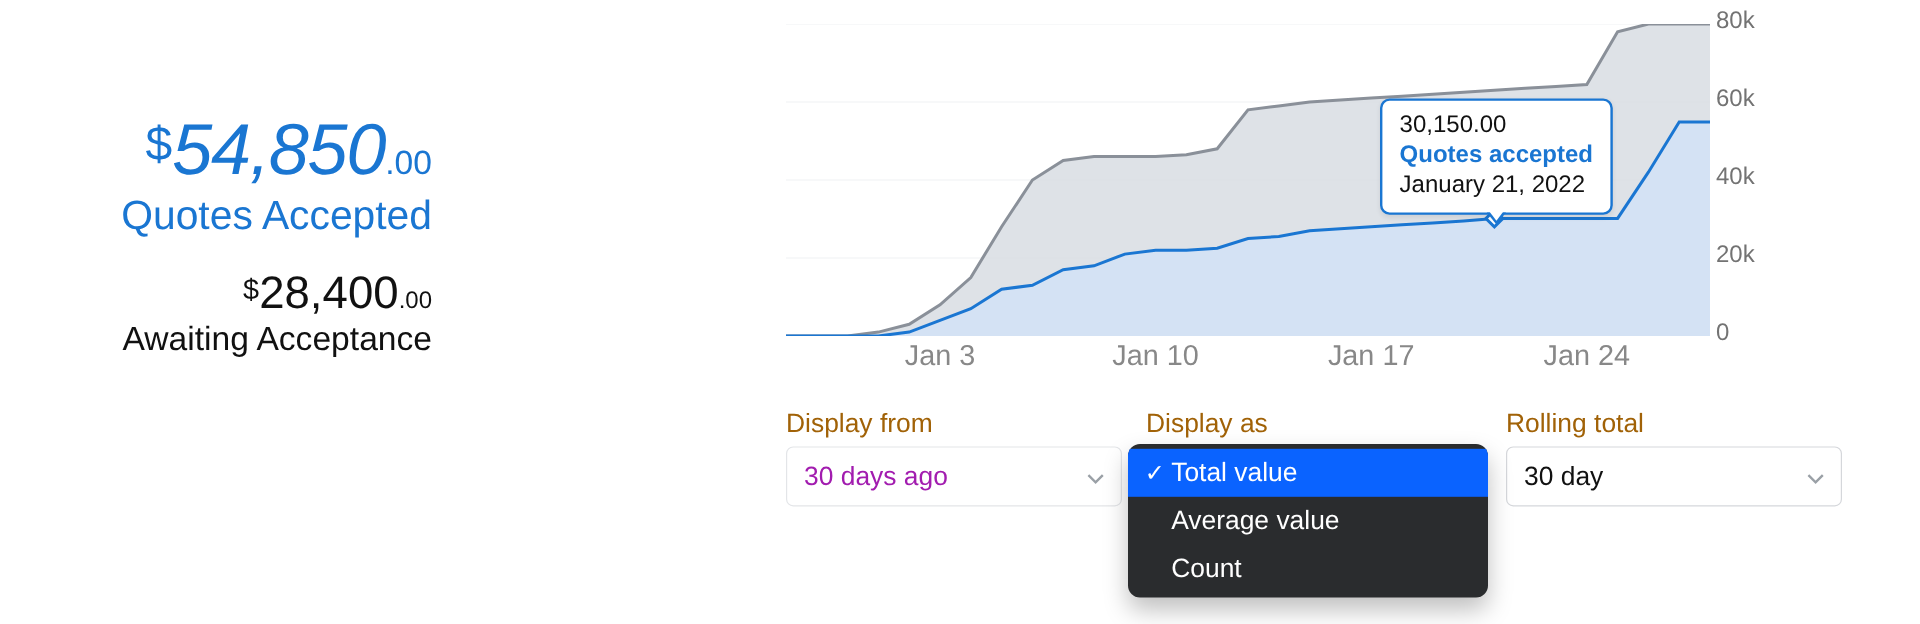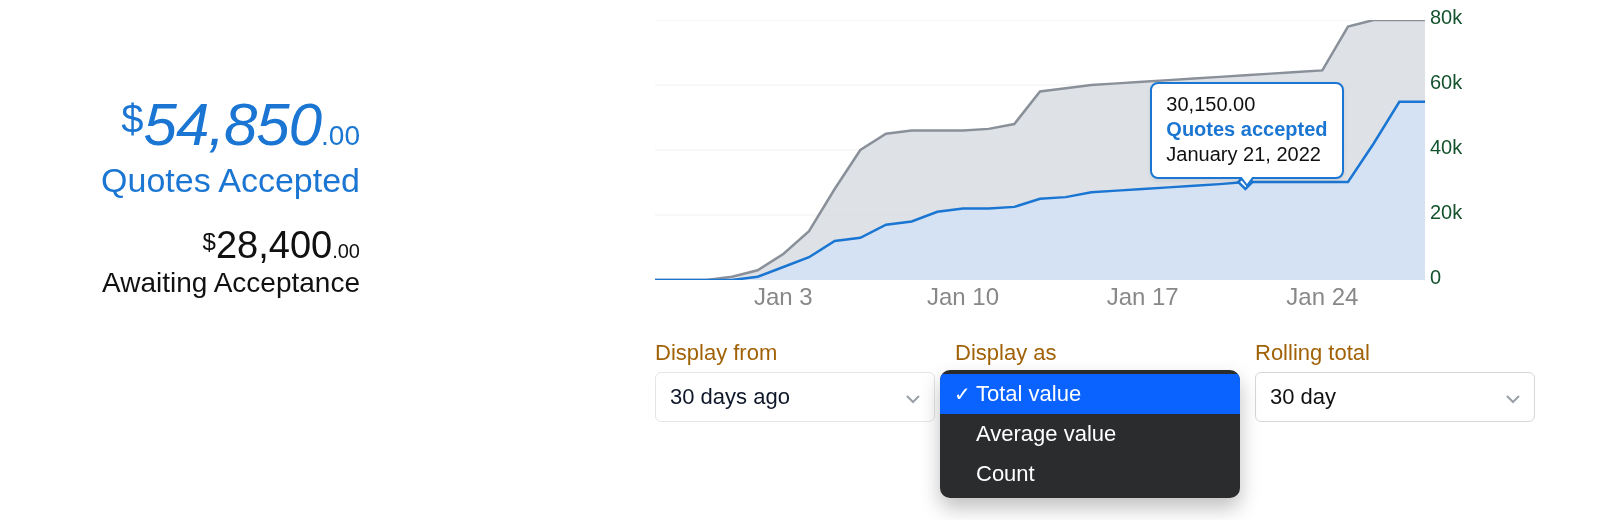--- a/index.html
+++ b/index.html
@@ -102,21 +102,21 @@
     position: absolute;
     left: 1430px;
     top: 18px;
     width: 60px;
     height: 264px;
   }
   .yaxis .ytick {
     position: absolute;
     left: 0;
     font-size: 20px;
-    color: #14532d;
+    color: #737373;
     white-space: nowrap;
   }
 
   
   .xaxis {
     position: absolute;
     left: 655px;
     top: 283px;
     width: 770px;
     height: 30px;
@@ -191,21 +191,21 @@
     border: 1px solid #d5d7db;
     border-radius: 6px;
     background: #fff;
     box-sizing: border-box;
     display: flex;
     align-items: center;
     padding: 0 40px 0 14px;
     font-size: 22px;
     color: #111;
   }
-  .select.disabled { color: #0f172a; border-color: #e3e5e8; }
+  .select.disabled { color: #a21caf; border-color: #e3e5e8; }
   .select .chevron {
     position: absolute;
     right: 12px;
     top: 50%;
     transform: translateY(-50%);
     width: 18px; height: 18px;
     color: #9aa0a6;
   }
   .select.active {
     border: 2px solid #1a76d2;

